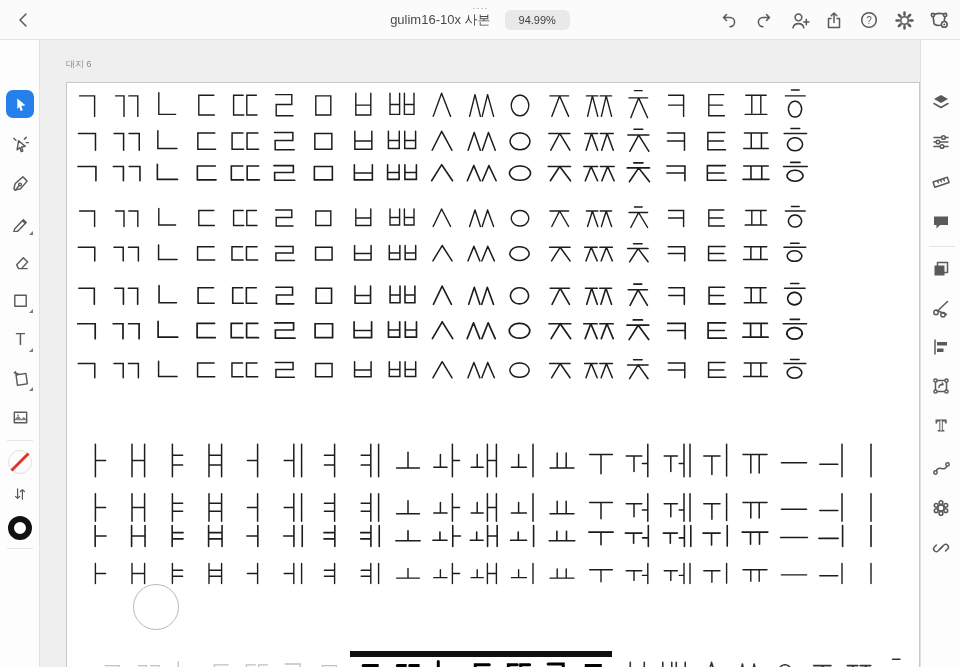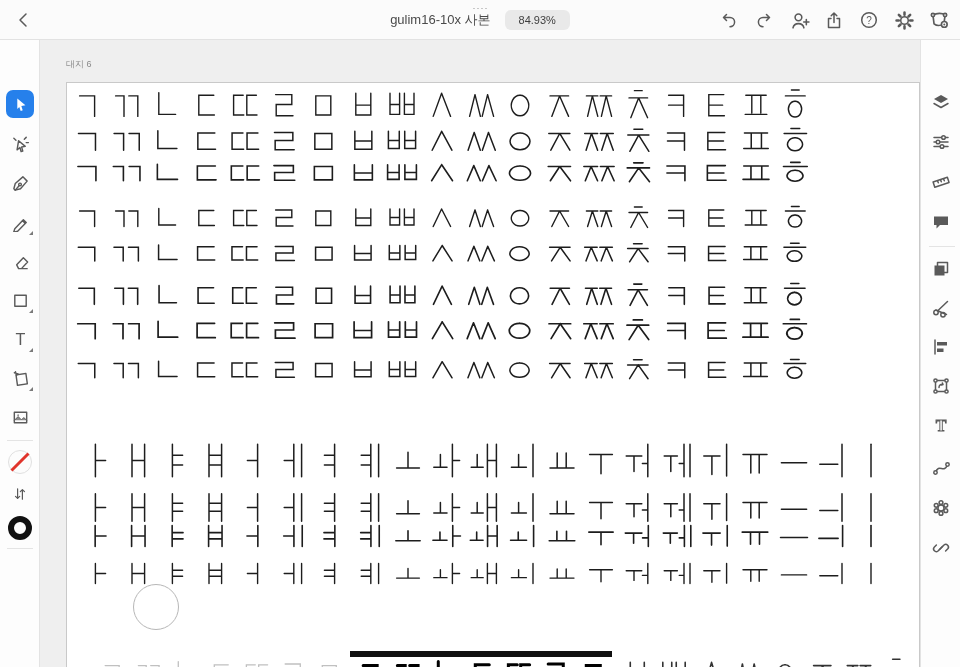--- a/index.html
+++ b/index.html
@@ -67,21 +67,21 @@
     <svg class="ic" width="20" height="20" viewBox="0 0 20 20">
       <path d="M12,4 L6,10 L12,16"></path>
     </svg>
   </div>
 
   <div class="title-group">
     <span class="doc-title">
       <span>gulim16-10x 사본</span>
       <span class="sync-dots">····</span>
     </span>
-    <span class="zoom-badge">84.93%</span>
+    <span class="zoom-badge">94.99%</span>
   </div>
 
   <div class="topbar-actions">
     <div class="tb-icon">
       <svg class="ic" width="20" height="20" viewBox="0 0 20 20">
         <path d="M4.5,7.5 h6.5 a4.6,4.6 0 0 1 0,9.2 M4.5,7.5 l3,-3 M4.5,7.5 l3,3"></path>
       </svg>
     </div>
     <div class="tb-icon">
       <svg class="ic" width="20" height="20" viewBox="0 0 20 20">

